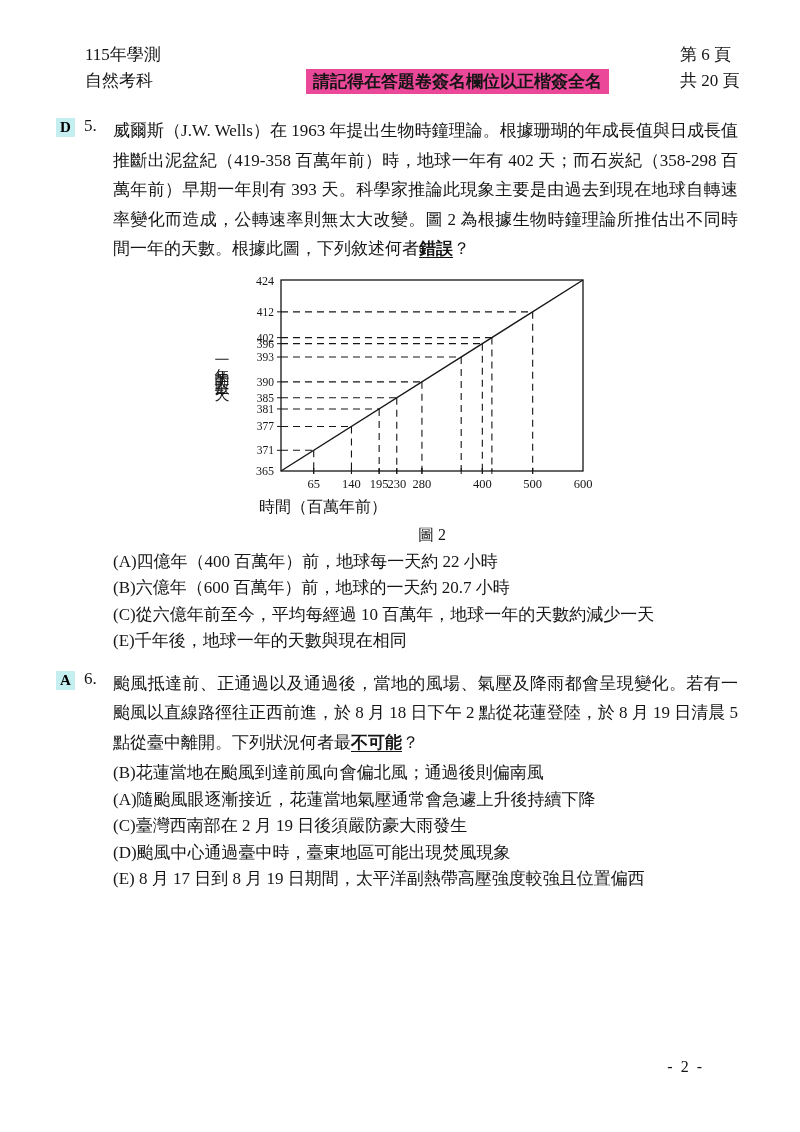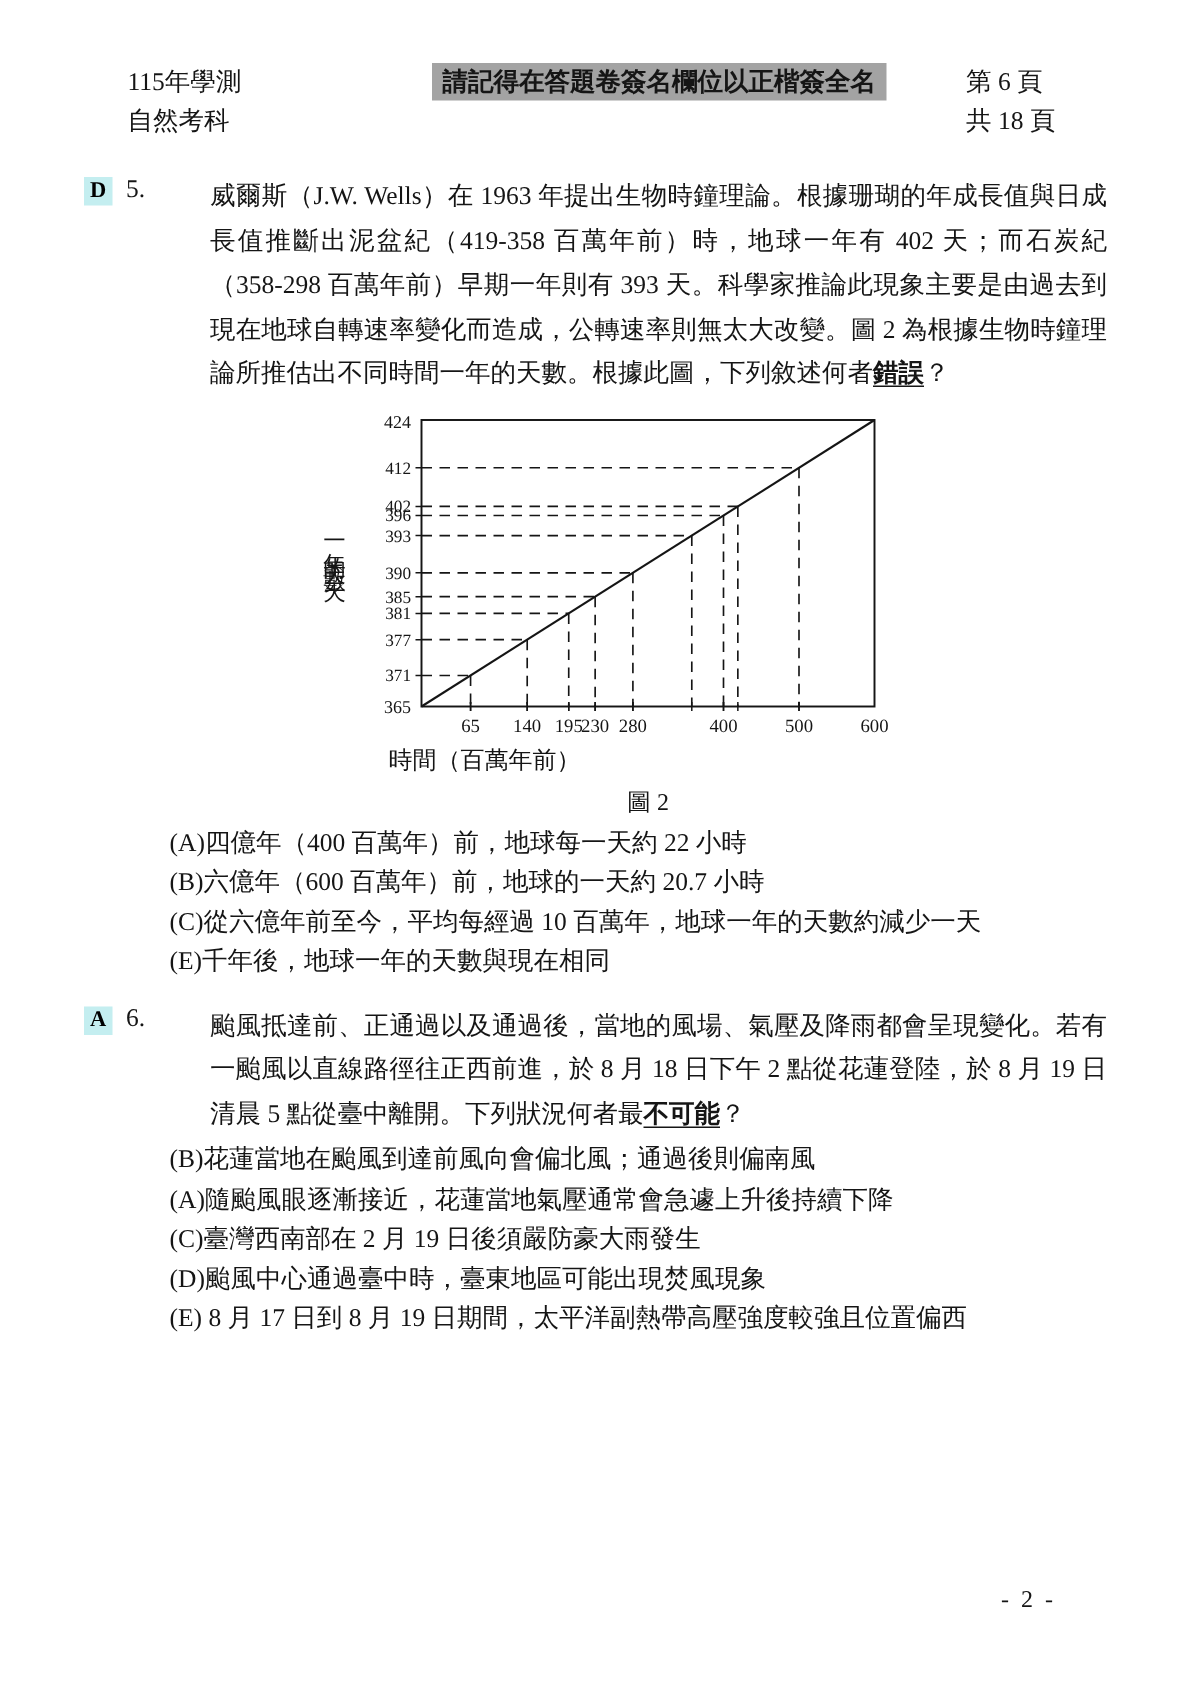--- a/index.html
+++ b/index.html
@@ -1,31 +1,31 @@
 <!DOCTYPE html>
 <html lang="zh-Hant"><head>
 <meta charset="utf-8">
 <style>
   html,body{margin:0;padding:0;background:#ffffff;}
   .page{position:relative;width:800px;height:1132px;background:#ffffff;
         font-family:"Liberation Serif","DejaVu Serif",serif;color:#151515;overflow:hidden;}
   
-  .pg-header{display:flex;align-items:flex-start;padding:42px 84px 0 85px;}
+  .pg-header{display:flex;align-items:flex-end;padding:42px 48px 0 85px;}
   .h-left{width:150px;font-size:17px;line-height:26px;}
   .h-center{flex:1;text-align:center;}
-  .notice{display:inline-block;background:#a3a3a3;font-weight:bold;font-size:17px;padding:1px 7px;}
+  .notice{display:inline-block;background:#ec4899;font-weight:bold;font-size:17px;padding:1px 7px;}
   .h-right{width:72px;font-size:17px;line-height:26px;white-space:nowrap;}
   
   .question{position:relative;margin-top:22px;padding-left:113px;padding-right:62px;font-size:17px;}
   .q6{margin-top:14px;}
   .answer-badge{position:absolute;left:56px;top:2px;background:#c4eef0;color:#000;
                 font-weight:bold;font-size:15px;line-height:19px;padding:0 4px;}
   .q-stem{position:relative;}
   .q-num{position:absolute;left:-29px;top:0;}
-  .q-text{text-align:justify;line-height:29.5px;margin-left:27px;}
+  .q-text{text-align:justify;line-height:29.5px;}
   .emph{font-weight:bold;text-decoration:underline;text-underline-offset:3px;}
   .options{list-style:none;margin:3px 0 0 0;padding:0;line-height:26.5px;text-align:justify;}
   
   figure.chart{margin:6px 0 2px 98px;width:394px;}
   .chart-row{display:flex;align-items:center;}
   .ylabel{writing-mode:vertical-rl;text-orientation:mixed;font-size:15px;letter-spacing:4px;
           width:22px;margin-bottom:30px;line-height:22px;}
   svg{font-family:"Liberation Serif","DejaVu Serif",serif;}
   svg text{fill:#151515;}
   .xlabel{text-align:left;font-size:16px;padding-left:48px;margin-top:1px;}
@@ -41,21 +41,21 @@
   <header class="pg-header">
     <div class="h-left">
       <div>115年學測</div>
       <div>自然考科</div>
     </div>
     <div class="h-center">
       <span class="notice">請記得在答題卷簽名欄位以正楷簽全名</span>
     </div>
     <div class="h-right">
       <div>第 6 頁</div>
-      <div>共 18 頁</div>
+      <div>共 20 頁</div>
     </div>
   </header>
 
   <section class="question">
     <span class="answer-badge">D</span>
     <div class="q-stem">
       <span class="q-num">5.</span>
       <div class="q-text"><span>威爾斯（J.W. Wells）在 1963 年提出生物時鐘理論。根據珊瑚的年成長值與日成長值推斷出泥盆紀（419-358 百萬年前）時，地球一年有 402 天；而石炭紀（358-298 百萬年前）早期一年則有 393 天。科學家推論此現象主要是由過去到現在地球自轉速率變化而造成，公轉速率則無太大改變。圖 2 為根據生物時鐘理論所推估出不同時間一年的天數。根據此圖，下列敘述何者</span><span class="emph">錯誤</span><span>？</span></div>
     </div>
 

